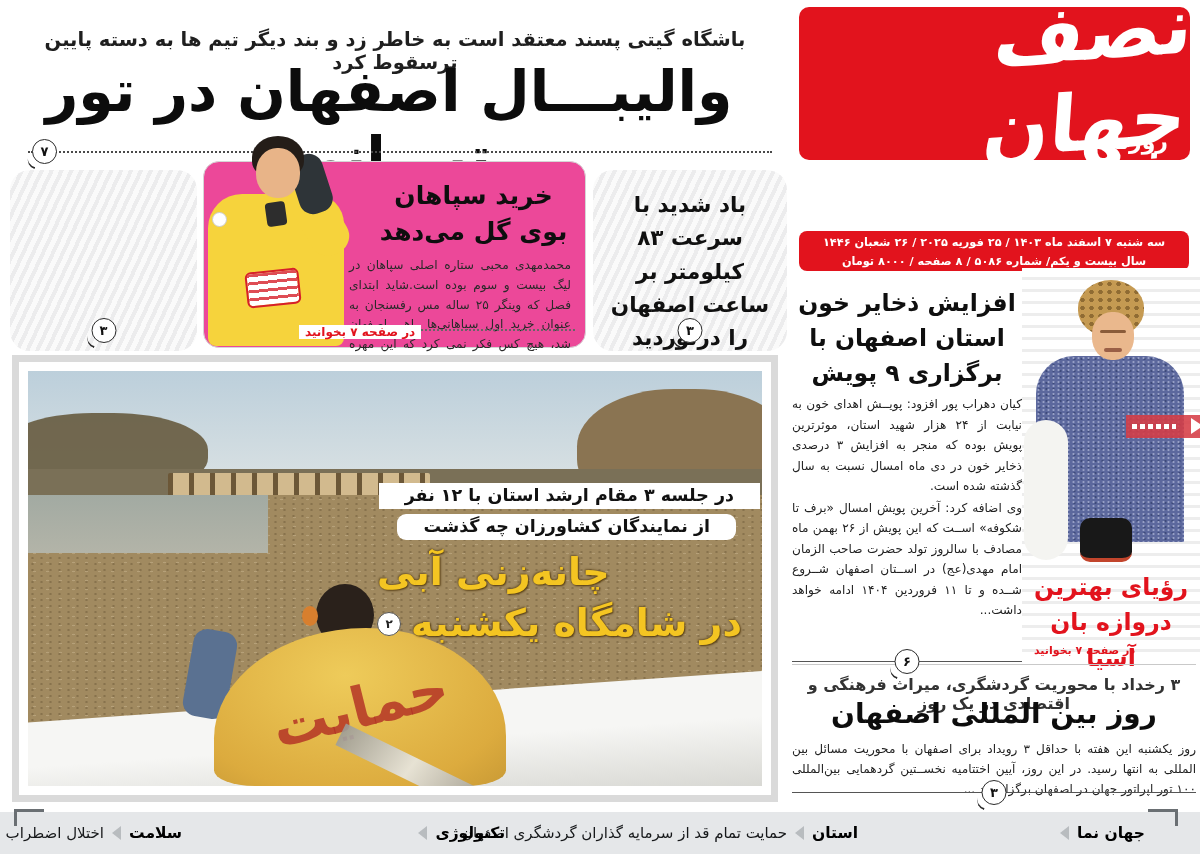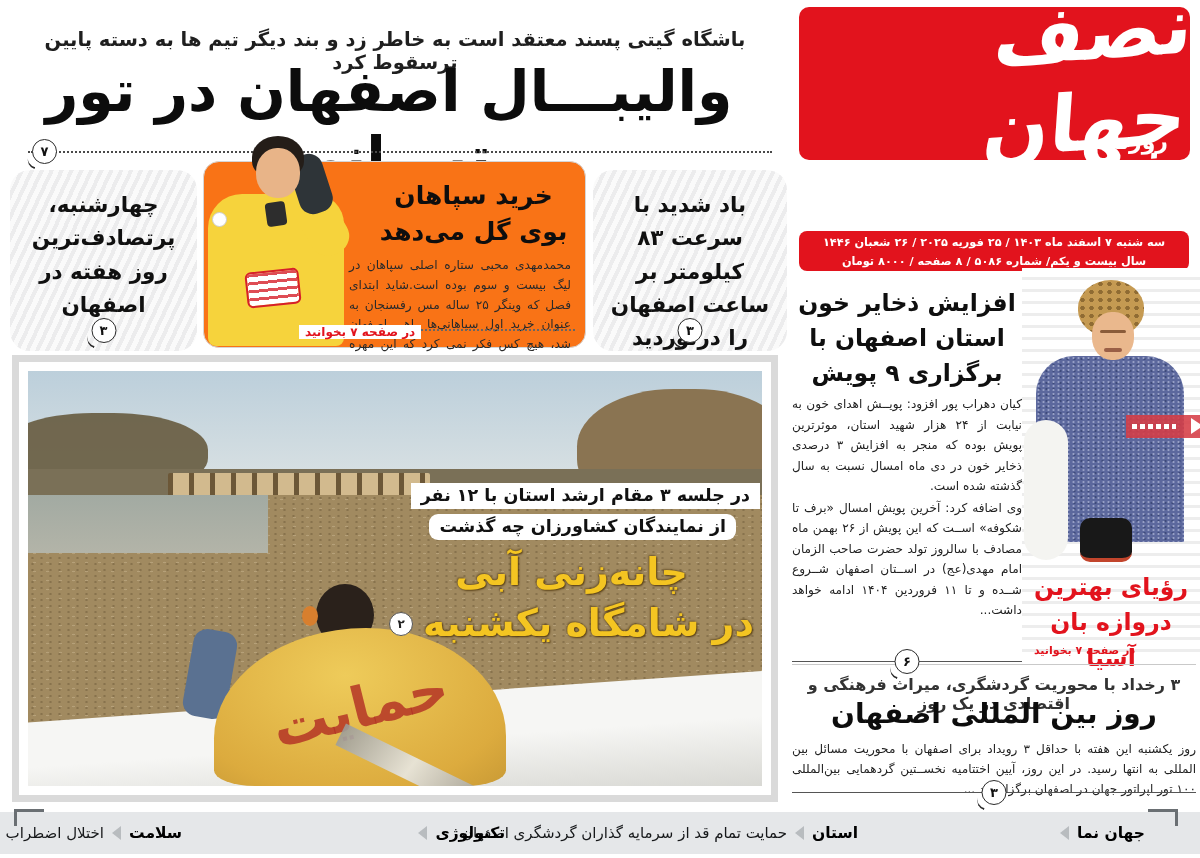--- a/index.html
+++ b/index.html
@@ -35,21 +35,21 @@
 
   
   .card-striped { position:absolute; border-radius:20px; padding:18px 8px;
     background:repeating-linear-gradient(115deg,#ececed 0 4px,#fafafa 4px 9px); }
   .card-title { font-size:21.5px; font-weight:800; line-height:1.55; text-align:center; color:#101010; }
   .card-accidents { left:10px; top:170px; width:187px; height:181px; }
   .card-wind { left:593px; top:170px; width:194px; height:181px; }
   .card-badge { position:absolute; bottom:8px; left:50%; transform:translateX(-50%); }
 
   .card-sepahan { position:absolute; left:203px; top:161px; width:383px; height:187px;
-    background:#f97316; border:1px solid #d6d6d6; border-radius:16px; }
+    background:#ec4899; border:1px solid #d6d6d6; border-radius:16px; }
   .sep-title { position:absolute; right:14px; top:16px; width:195px; text-align:center;
     font-size:25px; font-weight:800; line-height:1.42; color:#0e0e0e; }
   .sep-body { position:absolute; right:14px; top:94px; width:222px; font-size:12.2px; line-height:1.62;
     text-align:justify; color:#2a2a2a; }
   .sep-dotline { position:absolute; left:10px; right:10px; bottom:16px; border-top:2px dotted #666; }
   .sep-more { position:absolute; left:95px; bottom:8px; font-size:12px; font-weight:700; color:#e2131d;
     background:#fff; padding:0 6px; z-index:2; }
   .sep-player { position:absolute; left:-4px; top:-26px; width:152px; height:212px; z-index:2; }
   .sp-hair { position:absolute; left:52px; top:0; width:52px; height:42px; background:#241d18; border-radius:50% 50% 40% 40%; }
   .sp-face { position:absolute; left:56px; top:12px; width:44px; height:50px; background:#e8b488; border-radius:48%; }
@@ -81,24 +81,24 @@
   .mn-head { position:absolute; left:138px; top:0; width:58px; height:62px; background:#2a211b; border-radius:50%; }
   .mn-ear { position:absolute; left:124px; top:22px; width:16px; height:20px; background:#d87f2e; border-radius:50%; }
   .mn-arm { position:absolute; left:10px; top:46px; width:44px; height:88px; background:#5a7191; border-radius:14px; transform:rotate(10deg); }
   .mn-jacket { position:absolute; left:36px; top:44px; width:292px; height:158px;
     background:radial-gradient(ellipse at 45% 30%,#eecb5a,#dcab3e 75%,#c99a35);
     border-radius:52% 48% 14% 14% / 70% 68% 10% 10%; }
   .mn-jtext { position:absolute; inset:0; display:flex; align-items:center; justify-content:center;
     transform:rotate(-14deg); font-size:56px; font-weight:800; color:rgba(178,48,36,.82); }
   .mn-stripe { position:absolute; right:2px; bottom:2px; width:172px; height:24px;
     background:linear-gradient(100deg,#9a9a96,#e8e8e4 45%,#8f8f8b); transform:rotate(26deg); opacity:.9; }
-  .ph-cap { position:absolute; background:#fff; padding:2px 10px 4px; font-size:17.5px; font-weight:800; color:#111; white-space:nowrap; }
+  .ph-cap { position:absolute; background:#fff; padding:2px 26px 4px; font-size:17.5px; font-weight:800; color:#111; white-space:nowrap; }
   .ph-cap1 { right:2px; top:112px; }
   .ph-cap2 { right:26px; top:143px;border-radius:9px; }
-  .ph-yellow { position:absolute; right:8px; top:176px; text-align:center; color:#f4c522; font-weight:900;
+  .ph-yellow { position:absolute; right:20px; top:176px; text-align:left; color:#f4c522; font-weight:900;
     text-shadow:1px 1px 2px rgba(70,45,0,.85),-1px -1px 2px rgba(70,45,0,.5); }
   .ph-y1 { font-size:38px; line-height:1.35; }
   .ph-y2row { display:flex; align-items:center; gap:10px; font-size:38px; line-height:1.35; }
   .num-badge-inline { position:relative; width:24px; height:24px; background:#fff; border:1.5px solid #555; border-radius:50%;
     display:flex; align-items:center; justify-content:center; font-size:12px; font-weight:700; color:#222;
     text-shadow:none; flex:0 0 auto; }
 
   
   .blood-title { left:792px; top:286px; width:230px; text-align:center; font-size:23.5px; font-weight:800; line-height:1.48; color:#0f0f0f; }
   .blood-body { left:792px; top:394px; width:230px; font-size:12.1px; line-height:1.7; text-align:justify; color:#222; }
@@ -158,21 +158,20 @@
   <div class="abs logo-box">
     <div class="logo-main">نصف جهان</div>
     <div class="logo-sub">روزنامه</div>
   </div>
   <div class="abs date-strip">
     <div>سه شنبه ۷ اسفند ماه ۱۴۰۳ / ۲۵ فوریه ۲۰۲۵ / ۲۶ شعبان ۱۴۴۶</div>
     <div>سال بیست و یکم/ شماره ۵۰۸۶ / ۸ صفحه / ۸۰۰۰ تومان</div>
   </div>
 
   <div class="card-striped card-accidents">
-    <div class="card-title">چهارشنبه، پرتصادف‌ترین روز هفته در اصفهان</div>
     <div class="num-badge card-badge">۳</div>
   </div>
 
   <div class="card-sepahan">
     <div class="sep-player">
       <div class="sp-torso"></div>
       <div class="sp-arm"></div>
       <div class="sp-glove"></div>
       <div class="sp-hair"></div>
       <div class="sp-face"></div>

